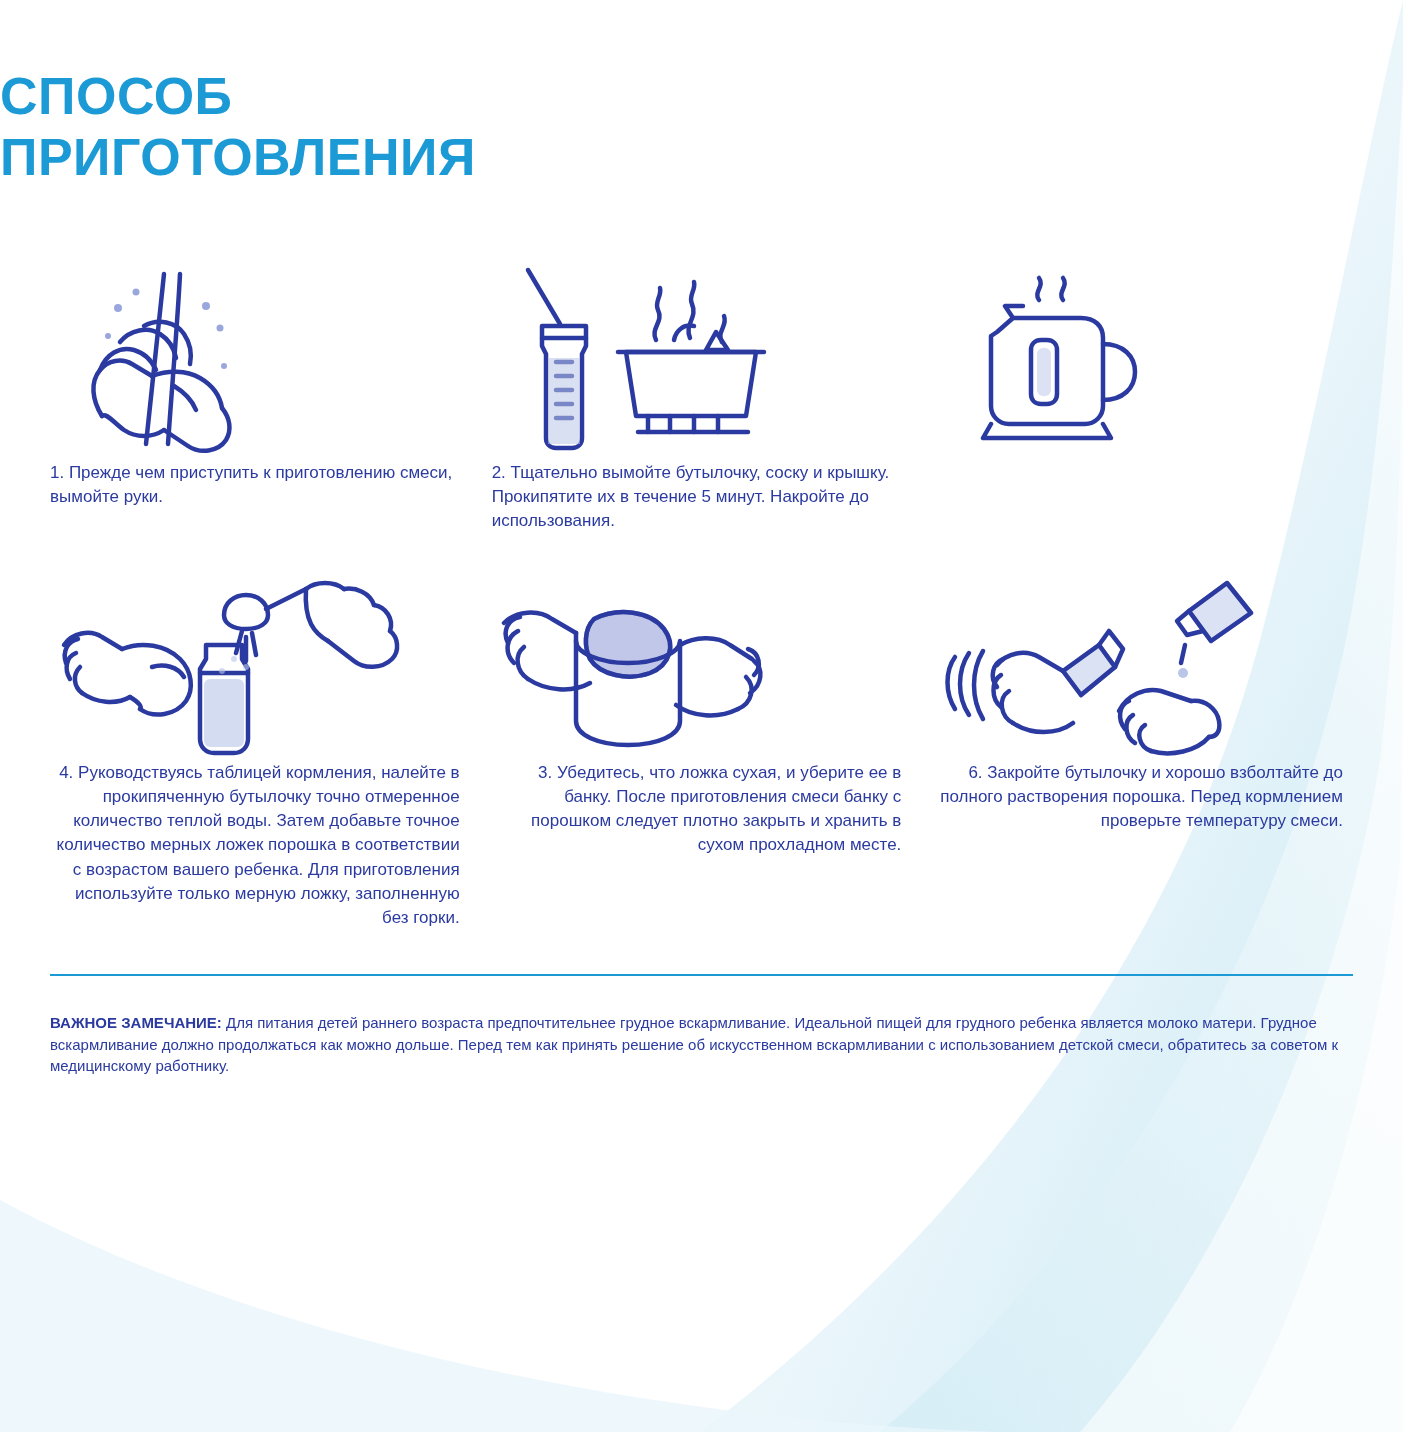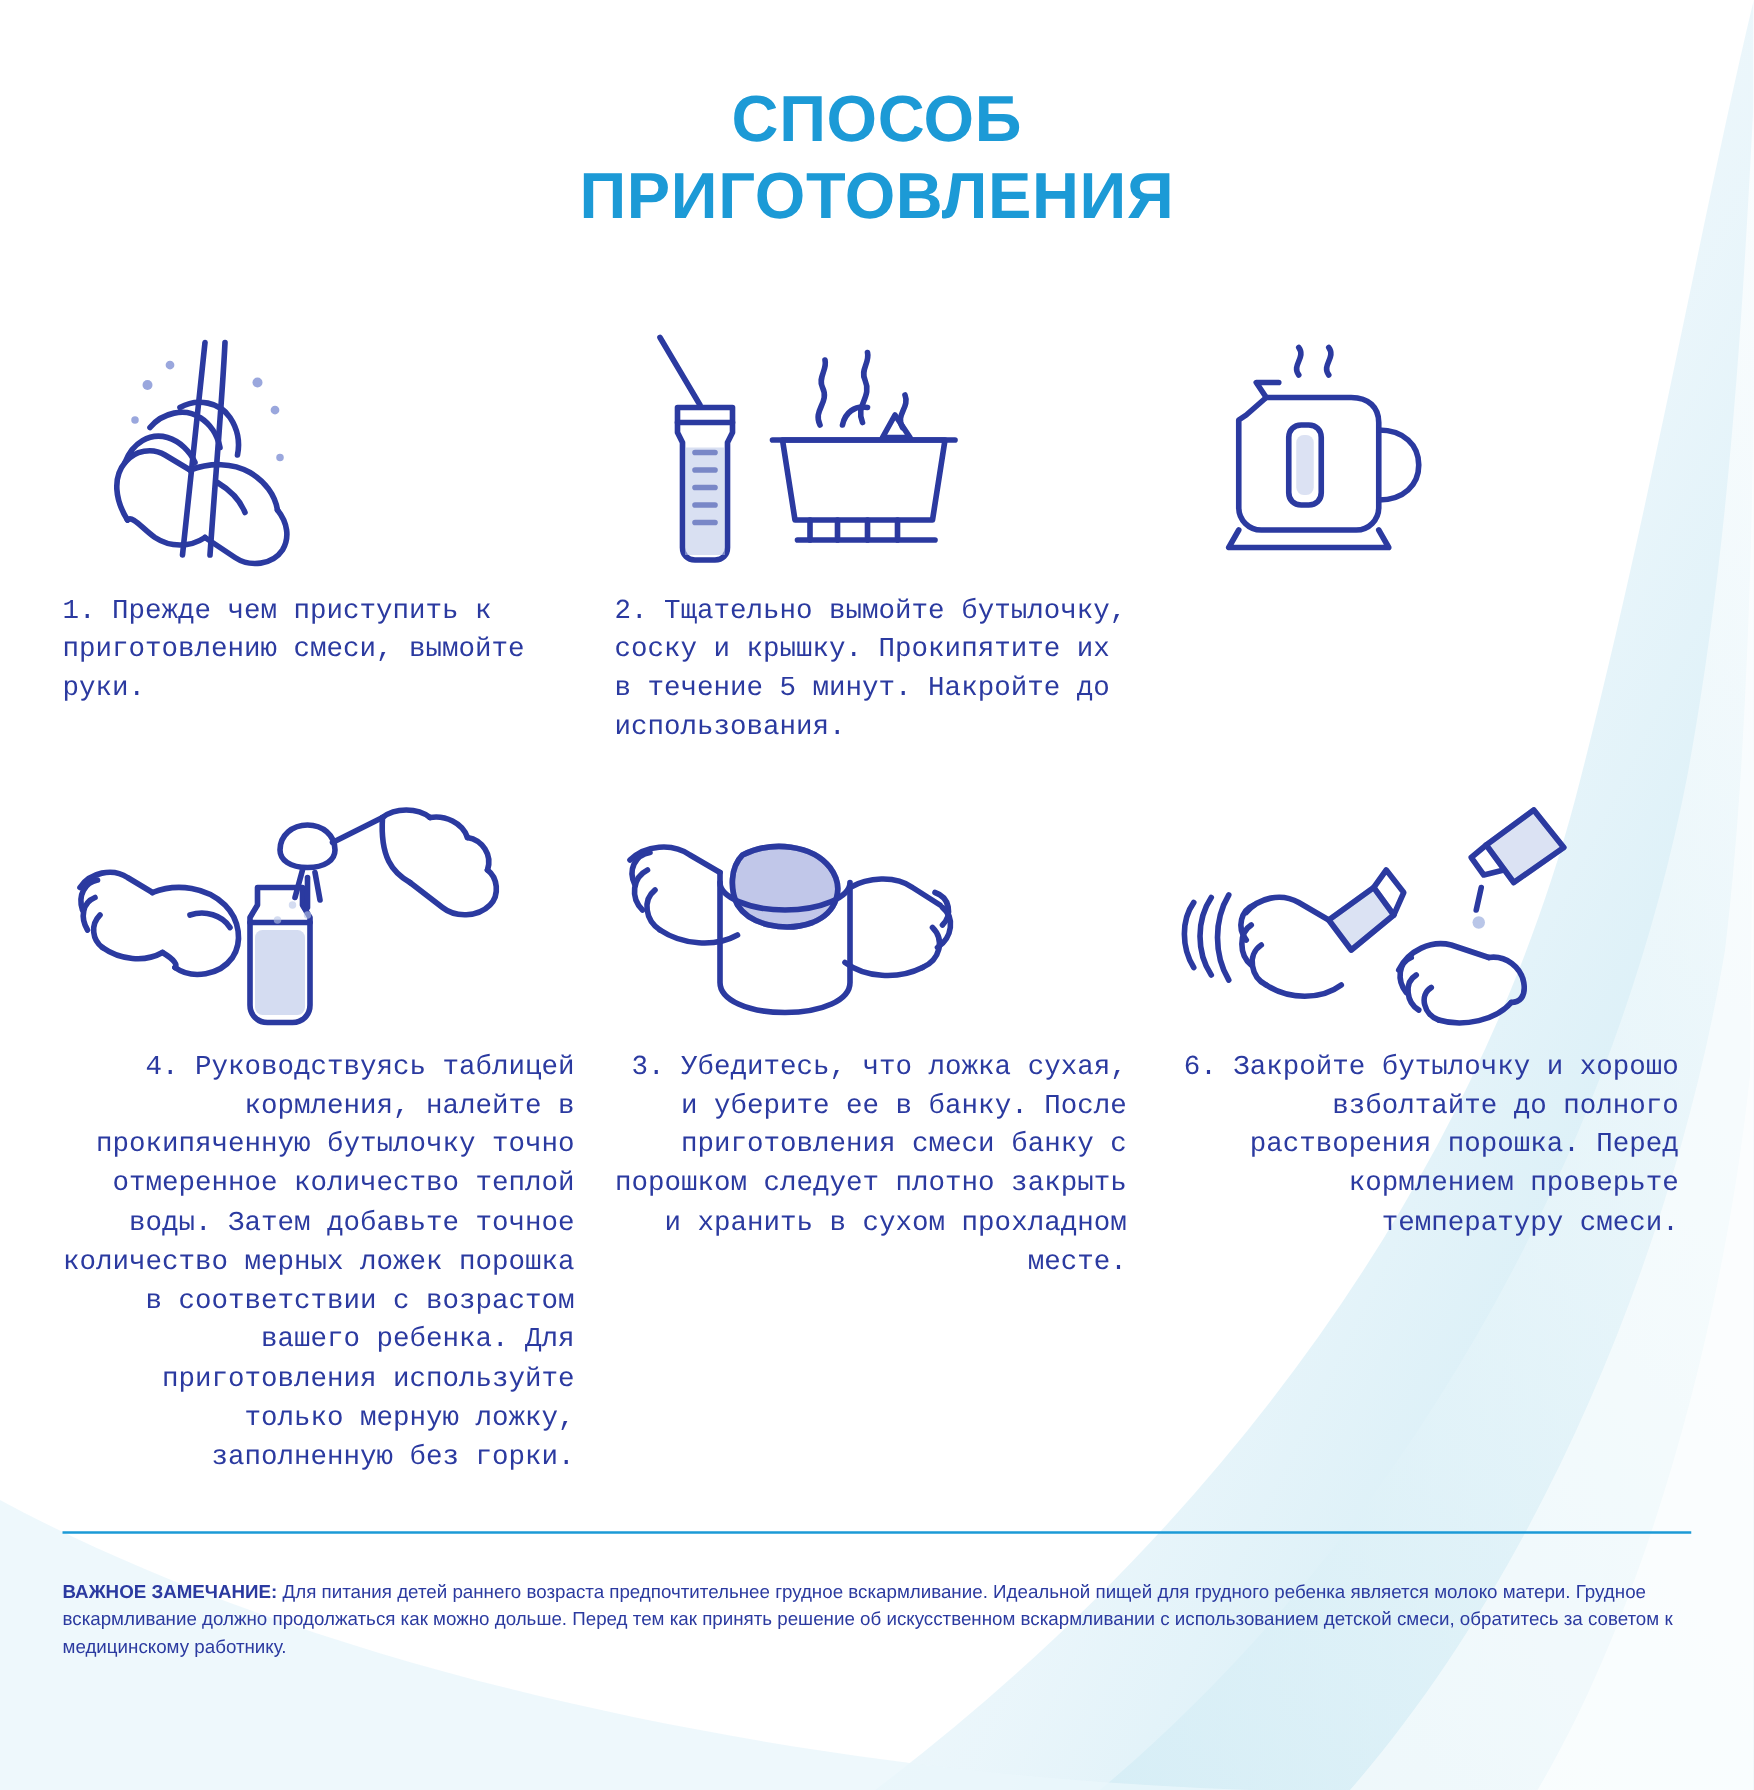--- a/index.html
+++ b/index.html
@@ -26,21 +26,21 @@
     inset: 0;
     width: 100%;
     height: 100%;
     pointer-events: none;
   }
   .content {
     position: relative;
     z-index: 2;
   }
   .title {
-    text-align: center;
+    text-align: left;
     color: #1c9ad6;
     font-weight: bold;
     font-size: 52px;
     line-height: 1.18;
     letter-spacing: 0.5px;
     padding-top: 66px;
     margin: 0;
   }
   .title span { display: block; }
 
@@ -57,25 +57,24 @@
   }
   .step-icon {
     height: 200px;
     display: flex;
     align-items: center;
     justify-content: flex-start;
     padding-left: 6px;
   }
   .step-text {
     color: #2b3aa0;
-    font-size: 22px;
+    font-size: 17px;
     line-height: 1.42;
-    margin-top: 12px;
+    margin-top: 0;
     padding-right: 10px;
-    font-family: Liberation Mono, monospace;
   }
   .row2 .step-icon {
     height: 190px;
     align-items: flex-end;
   }
   .row2 {
     margin-top: 38px;
     text-align: right;
   }
   .divider {

